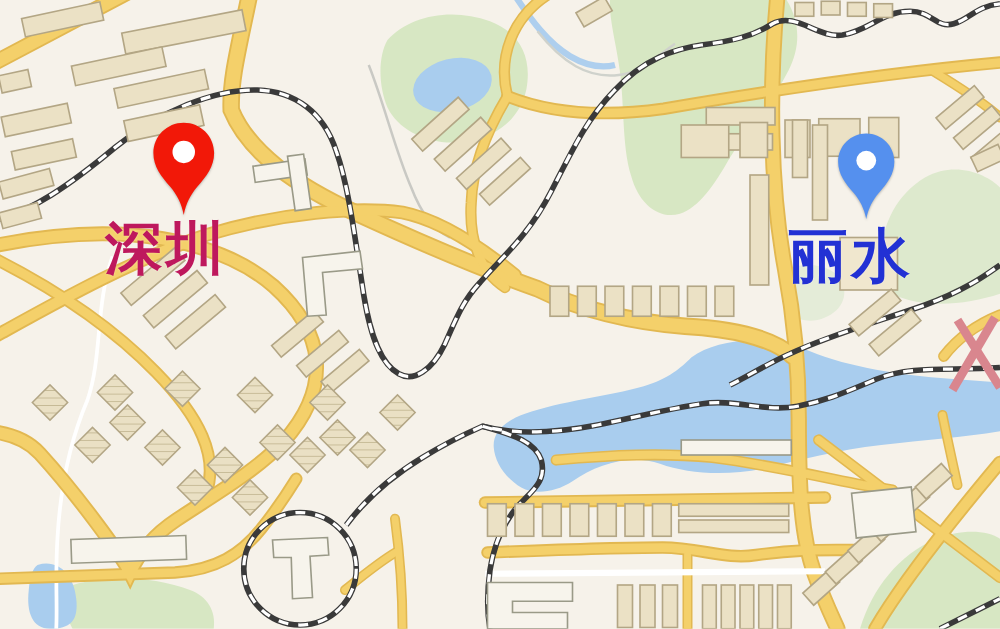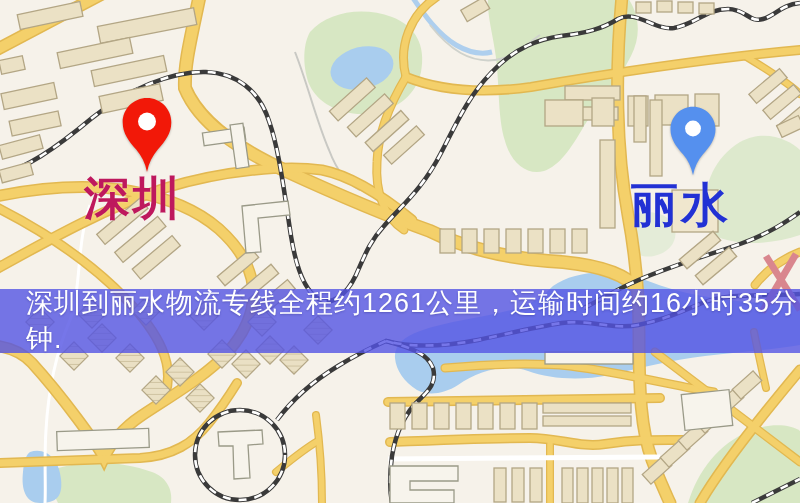--- a/index.html
+++ b/index.html
@@ -239,17 +239,14 @@
 </svg>
 
 <svg class="pin" id="origin-pin" width="54" height="78" viewBox="0 0 60 86">
   <path d="M30,2 C15,2 3,14 3,29 C3,41 10,50 18,59 C24,66 28,74 30,84 C32,74 36,66 42,59 C50,50 57,41 57,29 C57,14 45,2 30,2 Z" fill="#f21808"></path>
   <circle cx="30" cy="28" r="10" fill="#ffffff"></circle>
 </svg>
 
 <div class="city-label" id="origin-label" style="color: #be185d;">深圳</div>
 <div class="city-label" id="dest-label" style="color: rgb(34, 49, 212); text-align: right;">丽水</div>
 
-<div id="info-banner" style="background: rgba(84, 84, 228, 0.8);">
-  <span class="txt">深圳到丽水物流专线全程约1261公里，运输时间约16小时35分钟.</span>
+
 </div>
 
-</div>
-
 </body></html>

